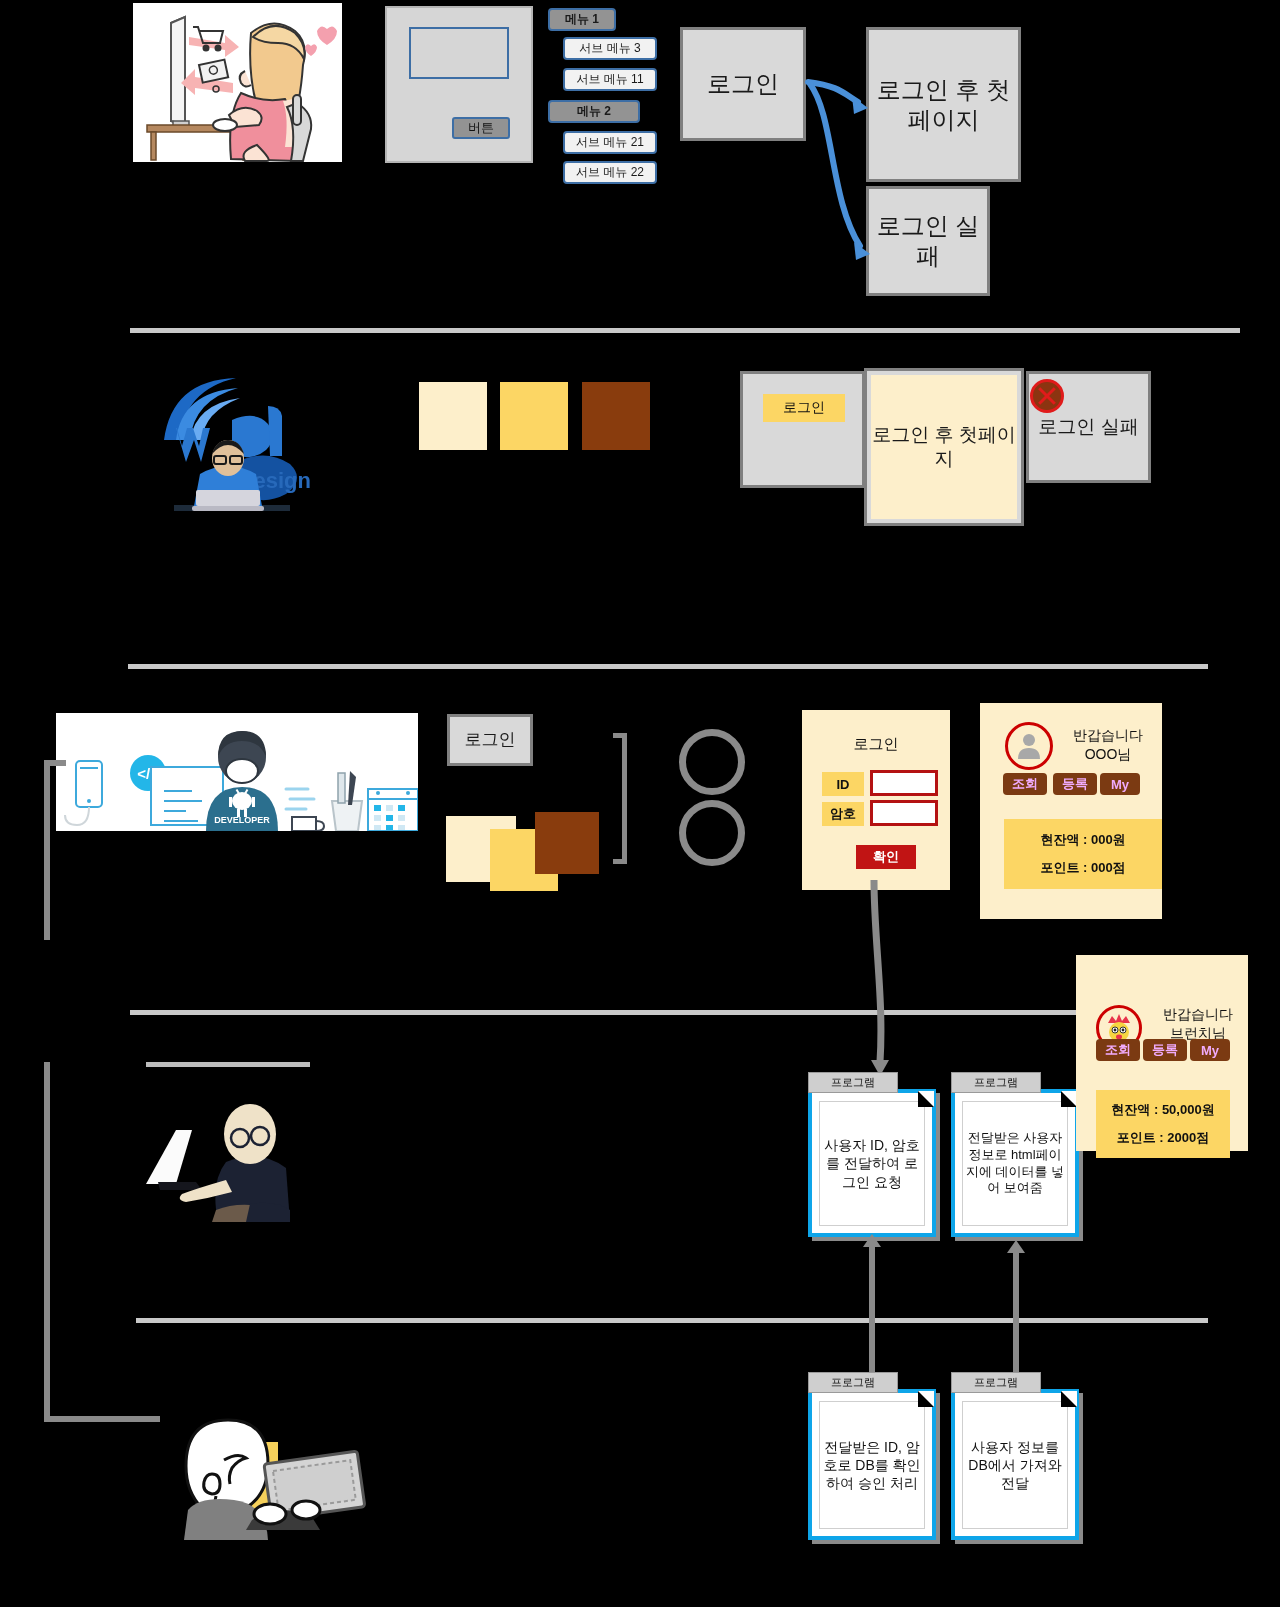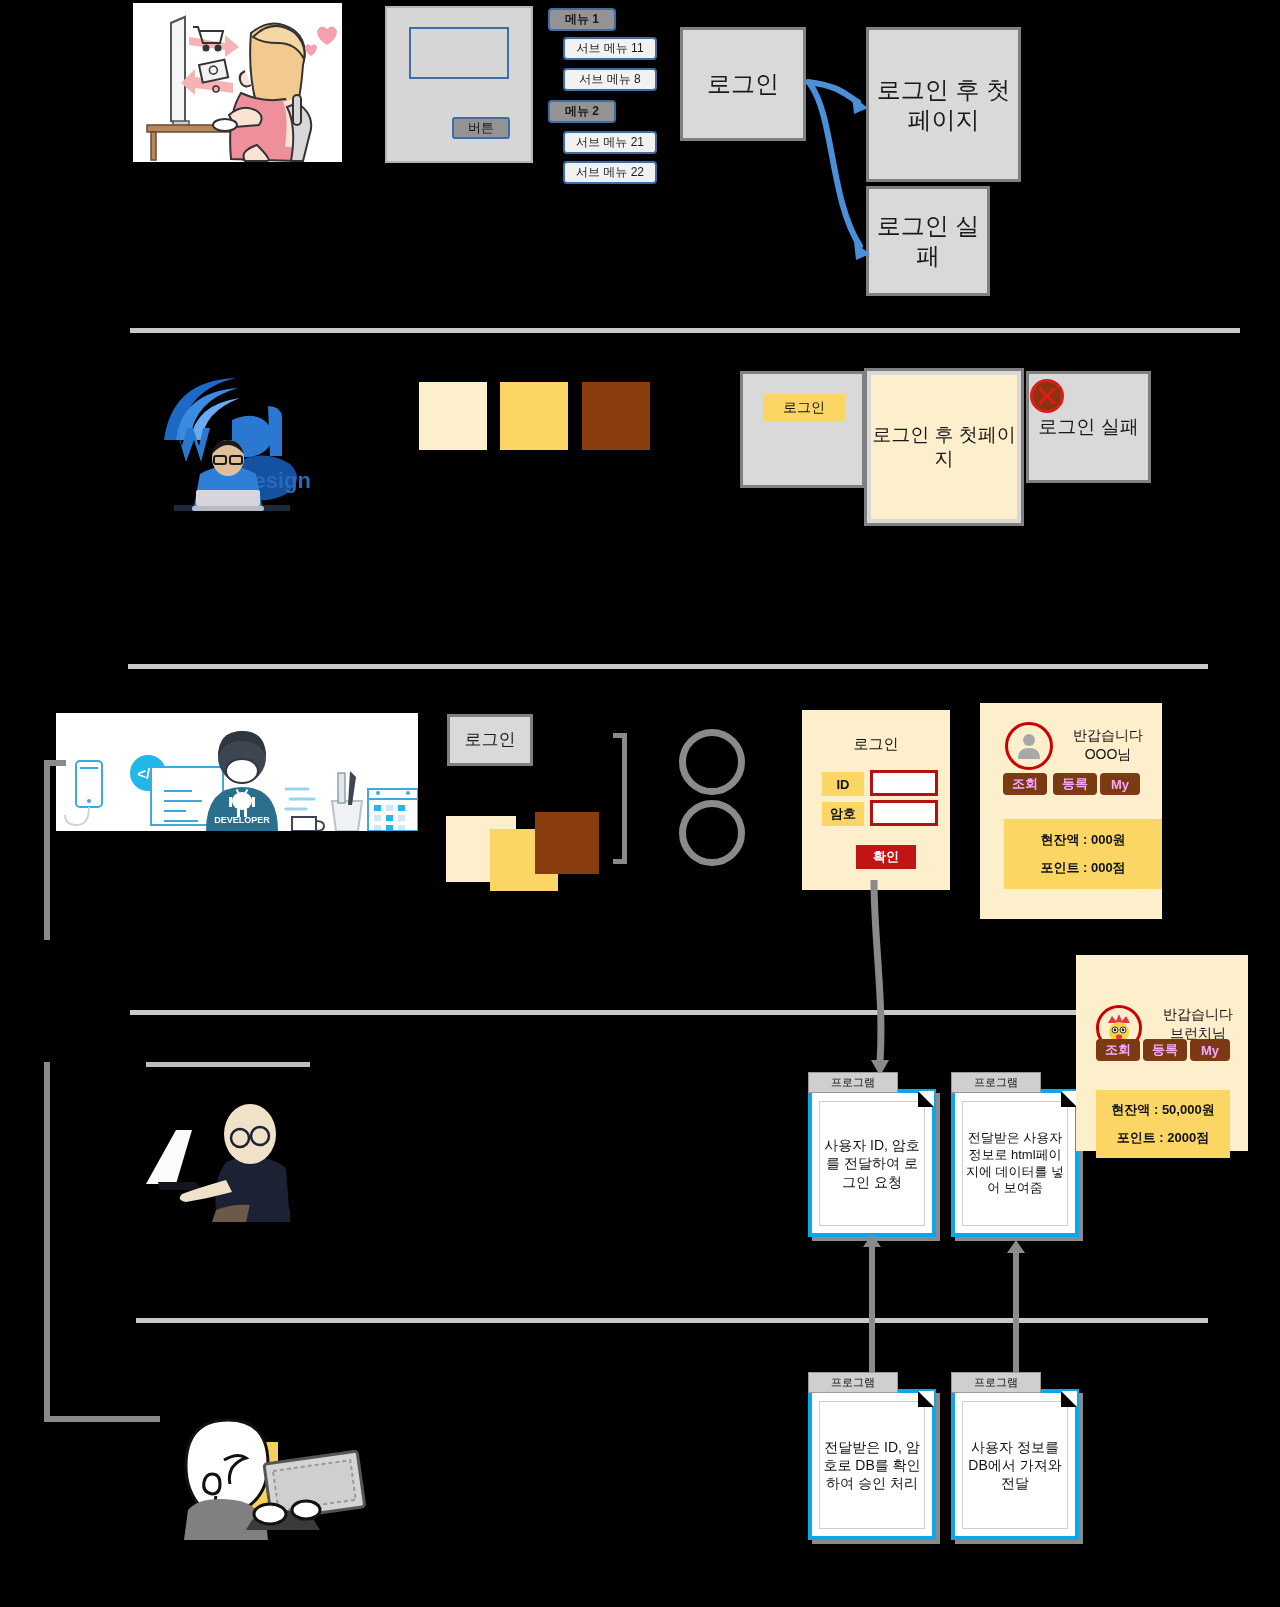--- a/index.html
+++ b/index.html
@@ -139,23 +139,23 @@
     <path d="M184 28 q4 -8 10 -2 q6 -6 10 2 q0 8 -10 14 q-10 -6 -10 -14 Z" fill="#f4a0ae"></path>
     <path d="M172 44 q2 -5 6 -1 q4 -4 6 1 q0 5 -6 9 q-6 -4 -6 -9 Z" fill="#f4a0ae"></path>
   </svg>
 </div>
 
 <div class="win" style="left:385px;top:6px;width:148px;height:157px;"></div>
 <div class="win-inner" style="left:409px;top:27px;width:100px;height:52px;"></div>
 <div class="win-btn" style="left:452px;top:117px;width:58px;height:22px;">버튼</div>
 
 <div class="menu-top" style="left:548px;top:8px;width:68px;height:23px;">메뉴 1</div>
-<div class="menu-sub" style="left:563px;top:37px;width:94px;height:23px;">서브 메뉴 11</div>
-<div class="menu-sub" style="left:563px;top:68px;width:94px;height:23px;">서브 메뉴 8</div>
-<div class="menu-top" style="left:548px;top:100px;width:68px;height:23px;">메뉴 2</div>
+<div class="menu-sub" style="left:563px;top:37px;width:94px;height:23px;">서브 메뉴 3</div>
+<div class="menu-sub" style="left:563px;top:68px;width:94px;height:23px;">서브 메뉴 11</div>
+<div class="menu-top" style="left:548px;top:100px;width:92px;height:23px;">메뉴 2</div>
 <div class="menu-sub" style="left:563px;top:131px;width:94px;height:23px;">서브 메뉴 21</div>
 <div class="menu-sub" style="left:563px;top:161px;width:94px;height:23px;">서브 메뉴 22</div>
 
 <div class="pagebox" style="left:680px;top:27px;width:126px;height:114px;font-size:24px;">로그인</div>
 <div class="pagebox" style="left:866px;top:27px;width:155px;height:155px;font-size:24px;">로그인 후 첫페이지</div>
 <div class="pagebox" style="left:866px;top:186px;width:124px;height:110px;font-size:24px;">로그인 실패</div>
 
 <svg class="abs" style="left:790px;top:20px;width:110px;height:280px;" viewBox="0 0 110 280">
   <path d="M18 62 C48 66 52 72 68 82" fill="none" stroke="#4a90d9" stroke-width="6" stroke-linecap="round"></path>
   <polygon points="78,88 62,76 64,94" fill="#4a90d9"></polygon>

